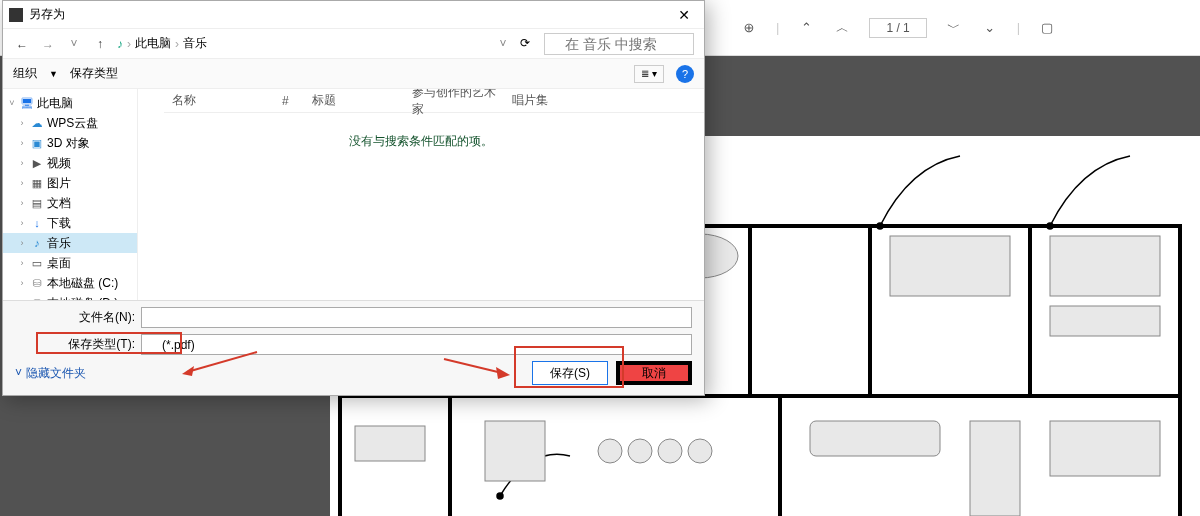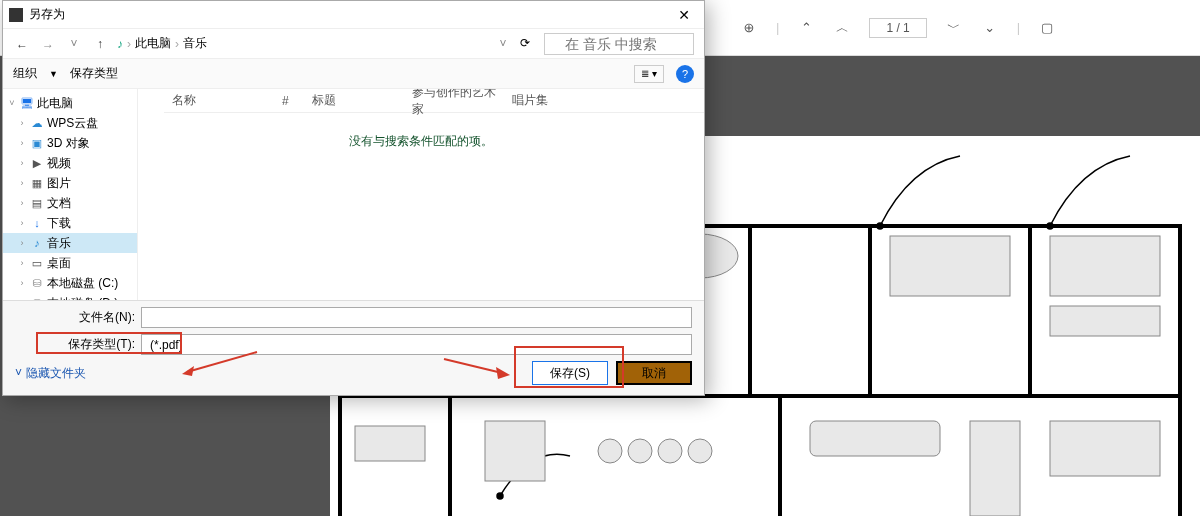--- a/index.html
+++ b/index.html
@@ -50,25 +50,25 @@
 .headers .c1 { width: 110px; }
 .headers .c2 { width: 30px; }
 .headers .c3 { width: 100px; }
 .headers .c4 { width: 100px; }
 .headers .c5 { width: 60px; }
 .empty { flex: 1; display: flex; justify-content: center; padding-top: 20px; font-size: 12px; color: #14532d; }
 
 .bottom { border-top: 1px solid #ddd; padding: 6px 12px 10px 12px; font-size: 12px; background: #f7f7f7; }
 .field-row { display: flex; align-items: center; margin-bottom: 6px; }
 .field-row label { width: 72px; text-align: right; margin-right: 6px; margin-left: 48px; }
-.field-row .ctrl { flex: 1; height: 21px; border: 1px solid #aaa; background: #fff; padding: 0 8px; font-size: 12px; display:flex; align-items:center; }
+.field-row .ctrl { flex: 1; height: 21px; border: 1px solid #aaa; background: #fff; padding: 0 20px; font-size: 12px; display:flex; align-items:center; }
 .actions { display: flex; align-items: center; margin-top: 4px; }
 .actions .hide { color: #1a56b0; cursor: pointer; display:flex; align-items:center; gap:4px; }
 .actions .spacer { flex: 1; }
-.actions button { width: 76px; height: 24px; border: 2px solid #000000; background: #a16207; font-size: 12px; margin-left: 8px; cursor: pointer; }
+.actions button { width: 76px; height: 24px; border: 4px solid #000000; background: #ef4444; font-size: 12px; margin-left: 8px; cursor: pointer; }
 .actions button.primary { border: 1px solid #1a73e8; background: #fff; }
 
 
 .annot { position: absolute; border: 2px solid #d43a2a; pointer-events: none; }
 .arrow { position: absolute; pointer-events: none; }
 .arrow svg { overflow: visible; }
 </style>
 </head>
 <body>
 

